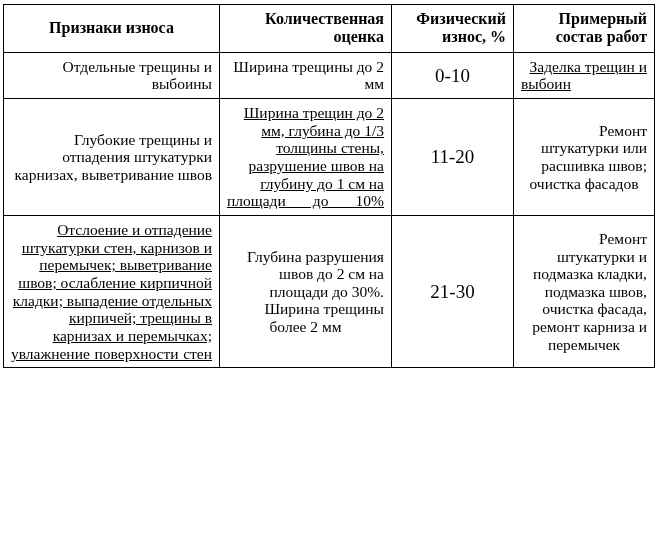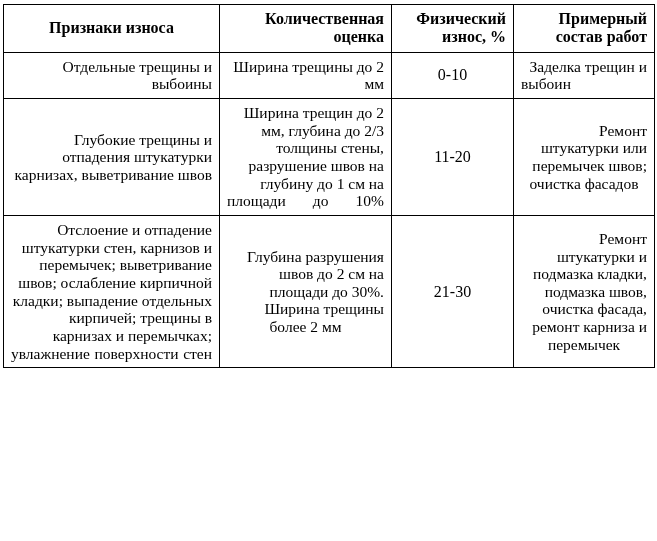--- a/index.html
+++ b/index.html
@@ -47,27 +47,28 @@
   col.c1 { width: 172px; }
   col.c2 { width: 122px; }
   col.c3 { width: 141px; }
 
   td.c-left   { text-align: right; }
   td.c-center { text-align: center; }
 
   .just-spread {
     text-align: justify;
     text-align-last: justify;
+    text-decoration: underline;
   }
   .just-spread-center {
     text-align: justify;
     text-align-last: center;
   }
 
-  td.pct { font-size: 16px; }
+  td.pct { font-size: 19px; }
 </style>
 </head>
 <body>
 
 <div class="sheet">
   <table class="wear-table">
     <colgroup>
       <col class="c0">
       <col class="c1">
       <col class="c2">
@@ -83,23 +84,23 @@
     </thead>
     <tbody>
       <tr>
         <td class="c-left">Отдельные трещины и выбоины</td>
         <td class="c-left">Ширина трещины до 2 мм</td>
         <td class="c-center pct">0-10</td>
         <td class="c-left just-spread">Заделка трещин и выбоин</td>
       </tr>
       <tr>
         <td class="c-left">Глубокие трещины и отпадения штукатурки карнизах, выветривание швов</td>
-        <td class="c-left just-spread">Ширина трещин до 2 мм, глубина до 2/3 толщины стены, разрушение швов на глубину до 1 см на площади до 10%</td>
+        <td class="c-left just-spread">Ширина трещин до 2 мм, глубина до 1/3 толщины стены, разрушение швов на глубину до 1 см на площади до 10%</td>
         <td class="c-center pct">11-20</td>
-        <td class="c-left just-spread-center">Ремонт штукатурки или перемычек швов; очистка фасадов</td>
+        <td class="c-left just-spread-center">Ремонт штукатурки или расшивка швов; очистка фасадов</td>
       </tr>
       <tr>
         <td class="c-left just-spread">Отслоение и отпадение штукатурки стен, карнизов и перемычек; выветривание швов; ослабление кирпичной кладки; выпадение отдельных кирпичей; трещины в карнизах и перемычках; увлажнение поверхности стен</td>
         <td class="c-left just-spread-center">Глубина разрушения швов до 2 см на площади до 30%. Ширина трещины более 2 мм</td>
         <td class="c-center pct">21-30</td>
         <td class="c-left just-spread-center">Ремонт штукатурки и подмазка кладки, подмазка швов, очистка фасада, ремонт карниза и перемычек</td>
       </tr>
     </tbody>
   </table>
 </div>

